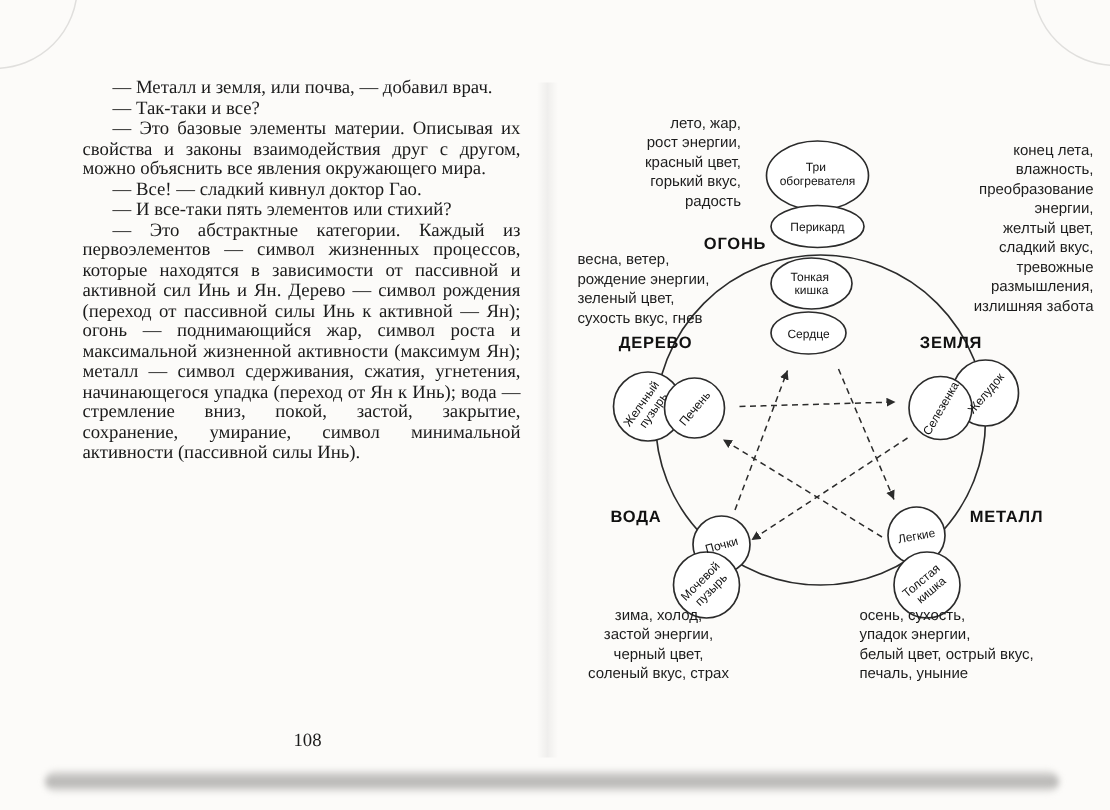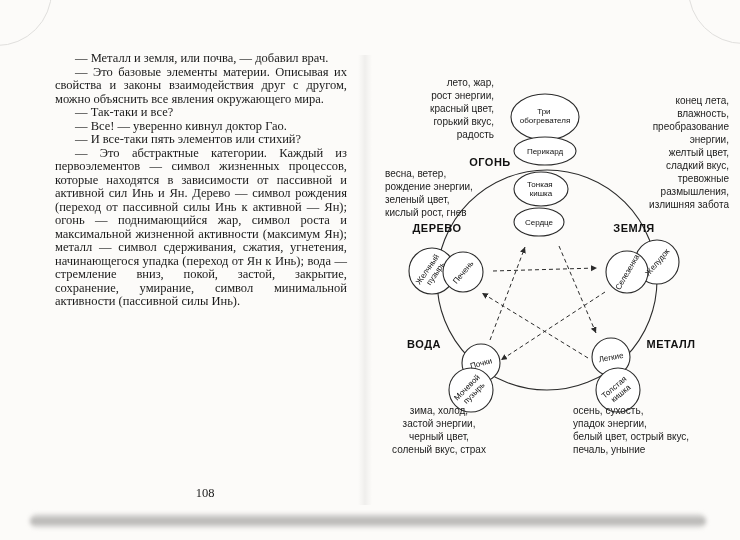--- a/index.html
+++ b/index.html
@@ -50,23 +50,23 @@
 <body>
 
 <div class="scene">
 
   <div class="corner c-tl"></div>
   <div class="corner c-tr"></div>
   <div class="spine"></div>
 
   <div class="body-text">
     <p>— Металл и земля, или почва, — добавил врач.</p>
+    <p>— Так-таки и все?</p>
     <p>— Это базовые элементы материи. Описывая их свойства и законы взаимодействия друг с другом, можно объяснить все явления окружающего мира.</p>
-    <p>— Так-таки и все?</p>
-    <p>— Все! — уверенно кивнул доктор Гао.</p>
+    <p>— Все! — сладкий кивнул доктор Гао.</p>
     <p>— И все-таки пять элементов или стихий?</p>
     <p>— Это абстрактные категории. Каждый из первоэлементов — символ жизненных процессов, которые находятся в зависимости от пассивной и активной сил Инь и Ян. Дерево — символ рождения (переход от пассивной силы Инь к активной — Ян); огонь — поднимающийся жар, символ роста и максимальной жизненной активности (максимум Ян); металл — символ сдерживания, сжатия, угнетения, начинающегося упадка (переход от Ян к Инь); вода — стремление вниз, покой, застой, закрытие, сохранение, умирание, символ минимальной активности (пассивной силы Инь).</p>
   </div>
   <div class="page-num pn-left">108</div>
 
   <svg class="diagram" width="335" height="400" viewBox="0 0 335 400" xmlns="http://www.w3.org/2000/svg">
     <defs>
       <marker id="arr" markerWidth="8" markerHeight="8" refX="6" refY="3" orient="auto">
         <path d="M0,0 L6,3 L0,6 z" fill="#2b2b2b"></path>
       </marker>
@@ -150,21 +150,21 @@
 преобразование
 энергии,
 желтый цвет,
 сладкий вкус,
 тревожные
 размышления,
 излишняя забота</div>
   <div class="traits t-wood">весна, ветер,
 рождение энергии,
 зеленый цвет,
-кислый рост, гнев</div>
+сухость вкус, гнев</div>
   <div class="traits t-water">зима, холод,
 застой энергии,
 черный цвет,
 соленый вкус, страх</div>
   <div class="traits t-metal">осень, сухость,
 упадок энергии,
 белый цвет, острый вкус,
 печаль, уныние</div>
 
 

